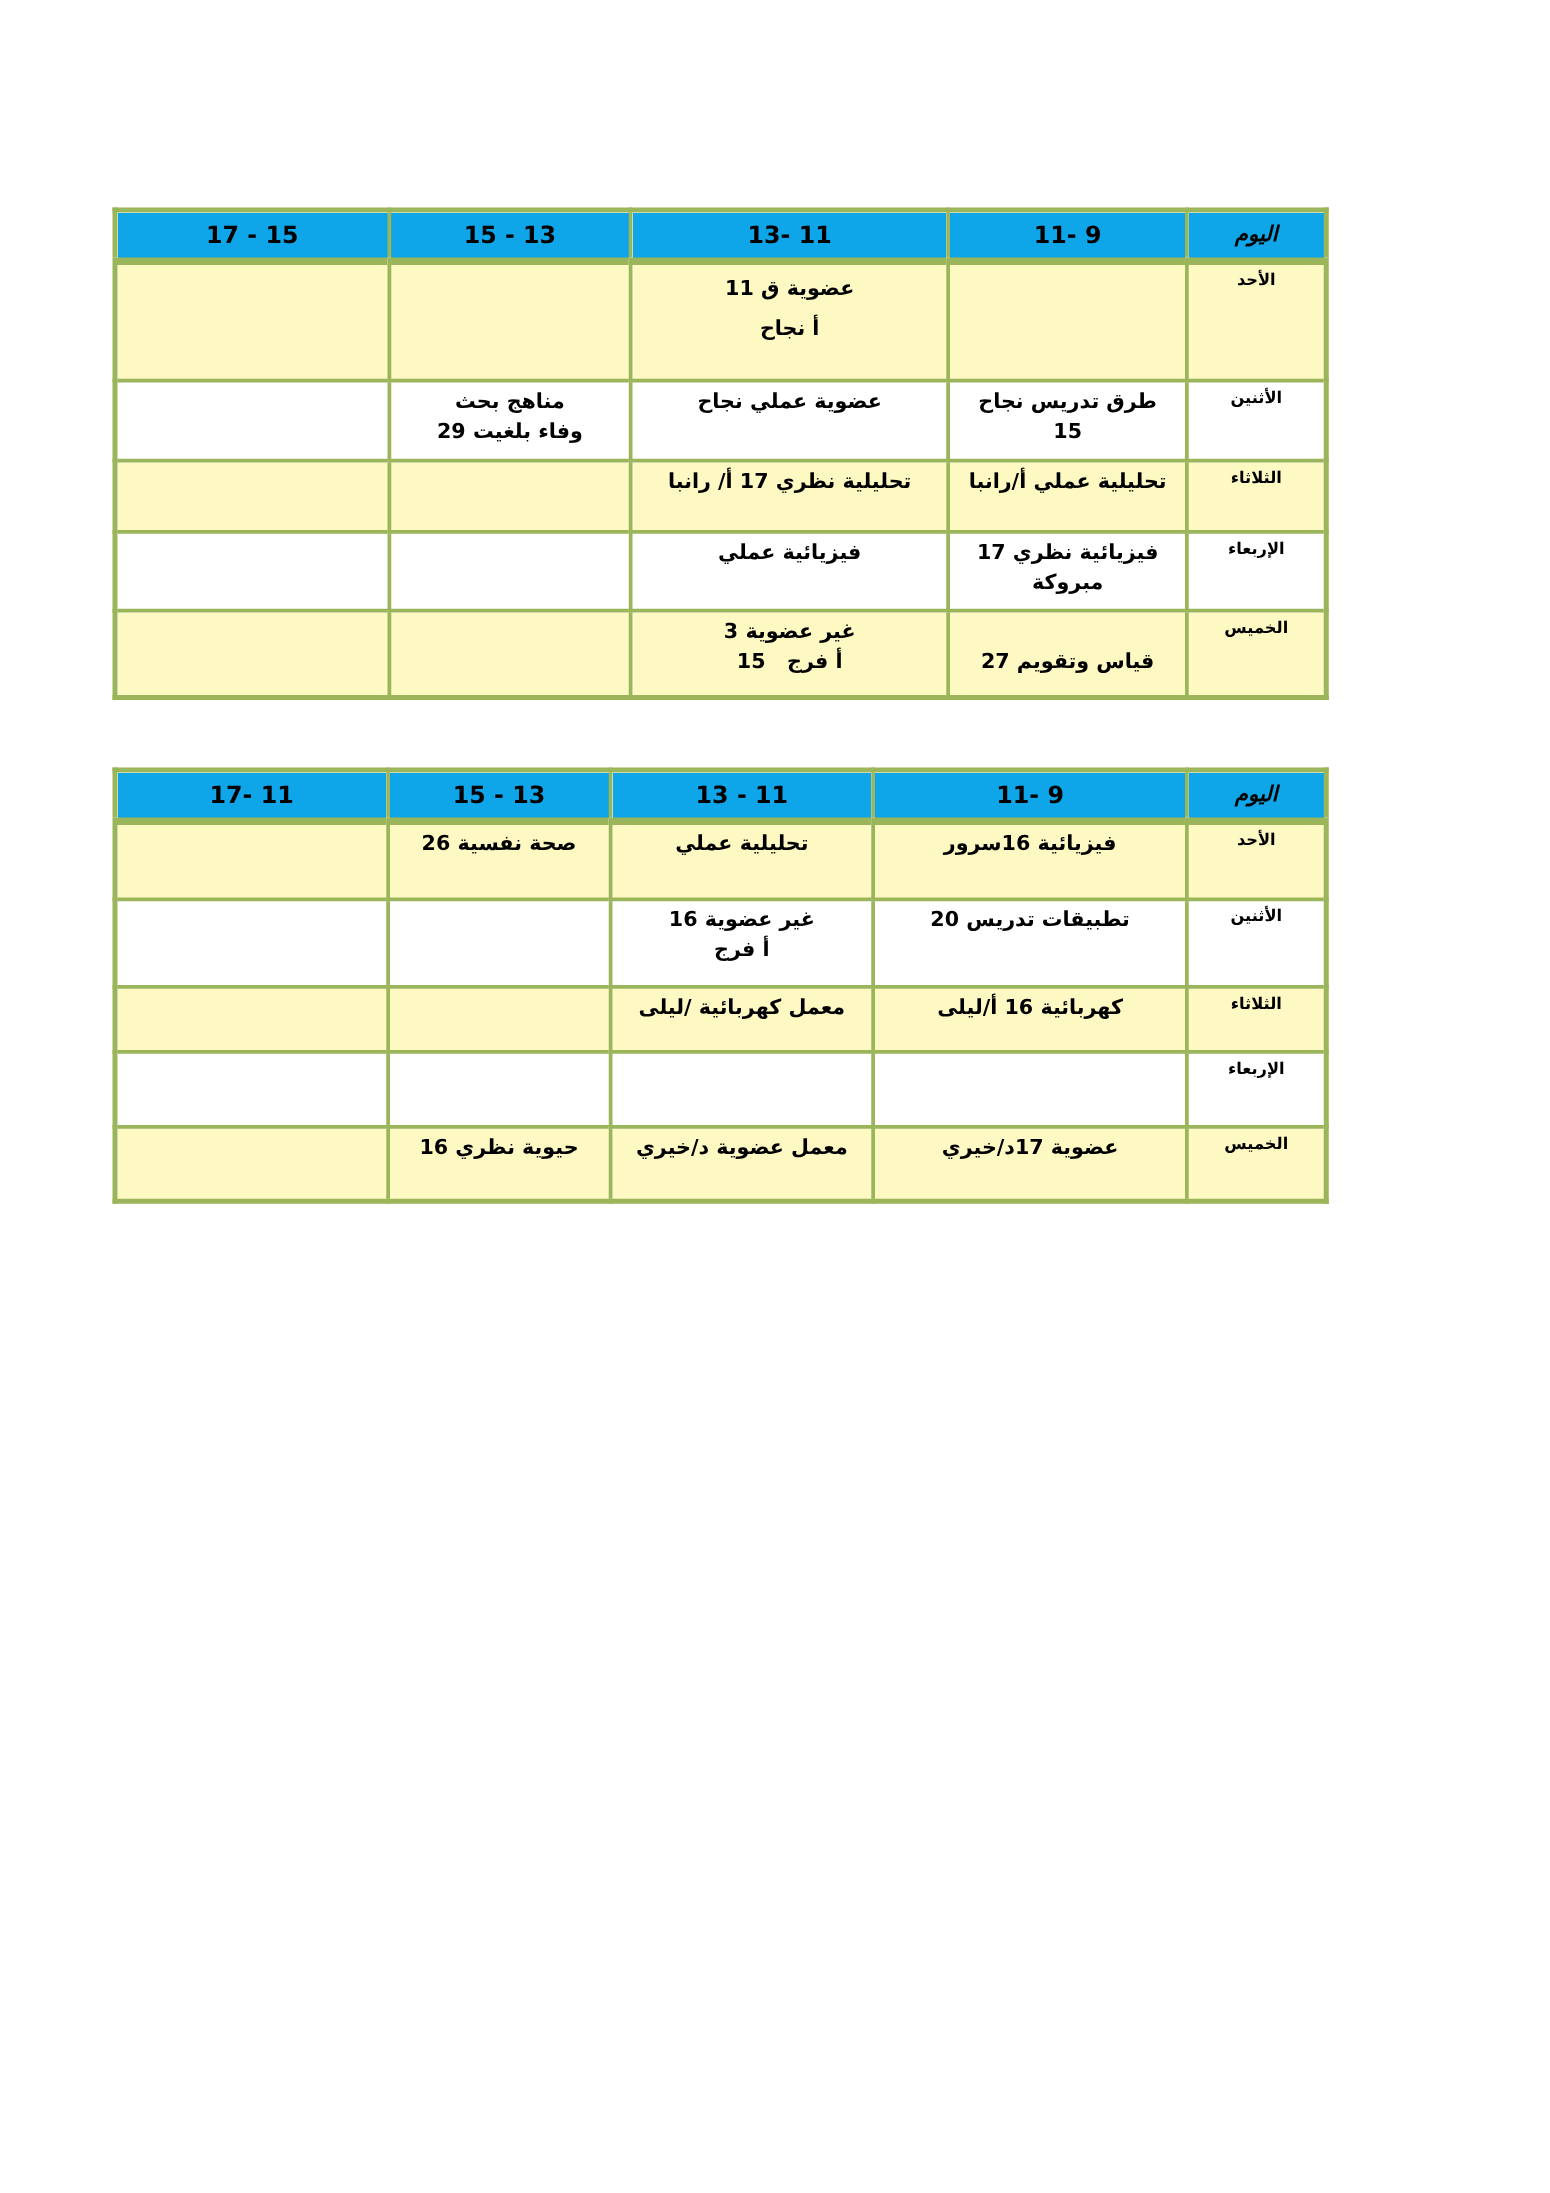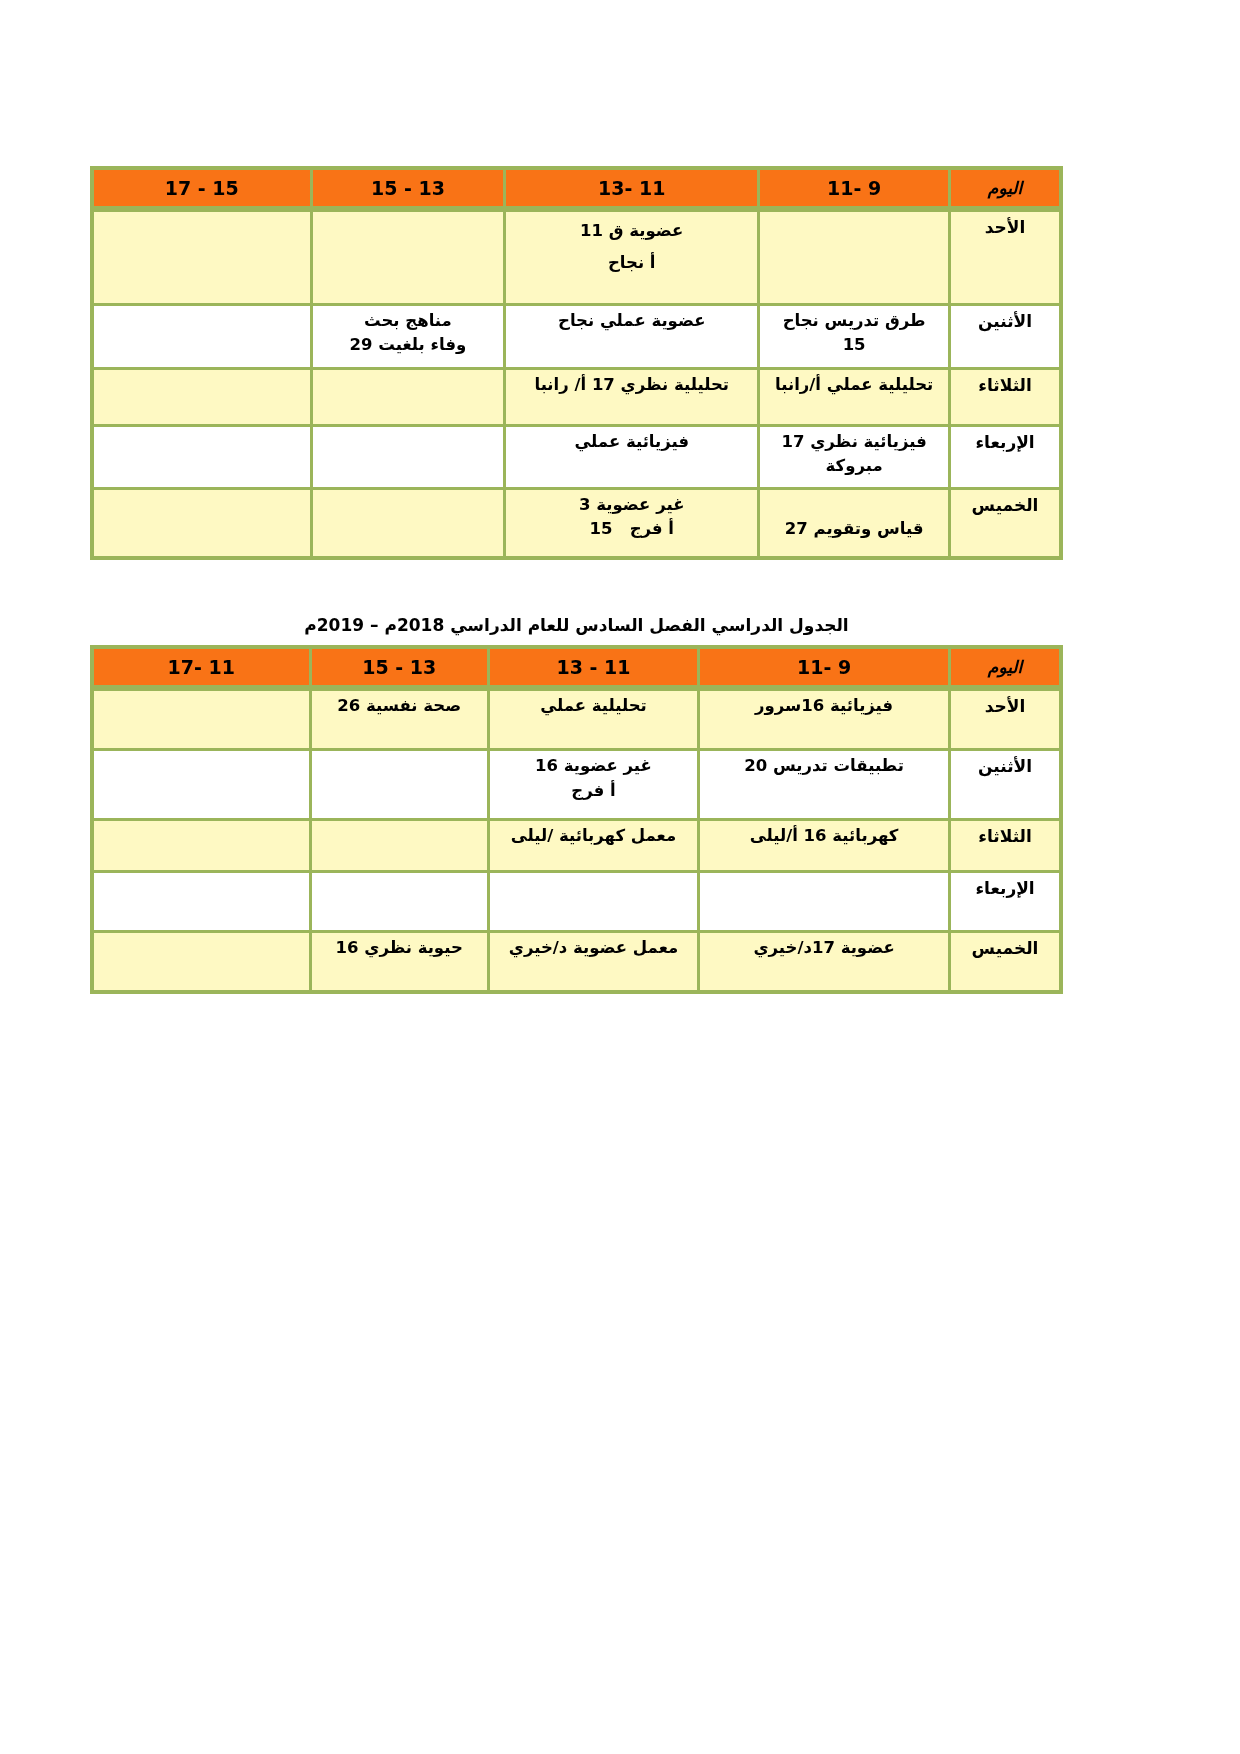--- a/index.html
+++ b/index.html
@@ -25,28 +25,28 @@
   }
   table.sched th, table.sched td {
     border:3px solid #9BB55A;
     font-weight:bold; color:#000;
     text-align:center; vertical-align:top;
     padding:3px 4px;
     white-space:pre-line;
     overflow:hidden;
   }
   table.sched thead th {
-    background:#f97316; vertical-align:middle;
+    background:#0ea5e9; vertical-align:middle;
     height:36px; padding:0 4px;
     font-size:19px;
     border-bottom-width:6px;
   }
   table.sched thead th.day-h { font-size:17px;font-style:italic; }
   th.time { direction:ltr; }
-  tbody th.day { font-size:17px; padding-top:5px; }
+  tbody th.day { font-size:13px; padding-top:5px; }
   table.sched td { font-size:16.5px; line-height:1.5; }
   tr.shade th, tr.shade td { background:#fef9c3; }
 
   
   .t1 tbody tr:nth-child(1) { height:95px; }
   .t1 tbody tr:nth-child(2) { height:64px; }
   .t1 tbody tr:nth-child(3) { height:57px; }
   .t1 tbody tr:nth-child(4) { height:63px; }
   .t1 tbody tr:nth-child(5) { height:70px; }
   .t1 tbody tr:nth-child(1) td { line-height:1.95; }
@@ -125,21 +125,20 @@
             <td>غير عضوية 3
 أ فرج&nbsp;&nbsp; 15</td>
             <td></td>
             <td></td>
           </tr>
         </tbody>
       </table>
     </section>
 
     <section class="sched2-wrap">
-      <div class="tbl-title">الجدول الدراسي الفصل السادس للعام الدراسي 2018م – 2019م</div>
 
       <table class="sched t2">
         <colgroup>
           <col style="width:11.5%">
           <col style="width:25.9%">
           <col style="width:21.7%">
           <col style="width:18.4%">
           <col style="width:22.5%">
         </colgroup>
         <thead>

